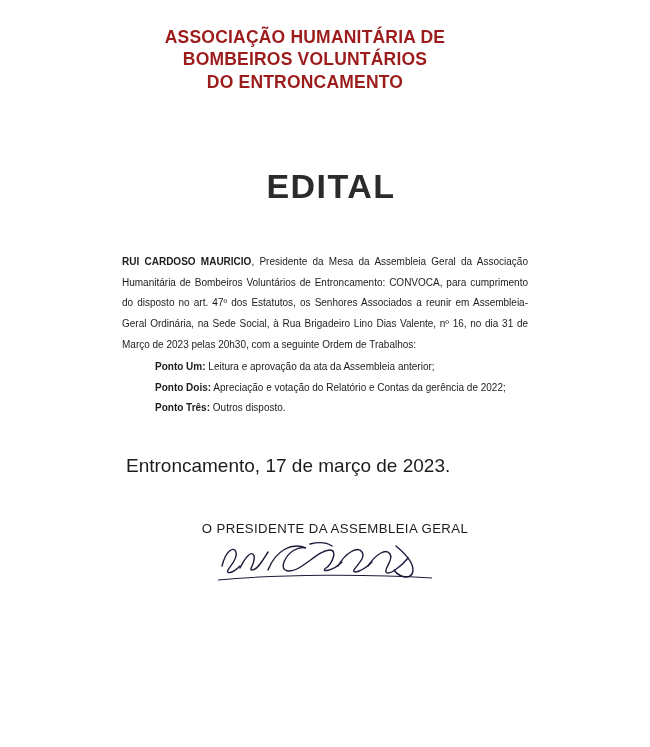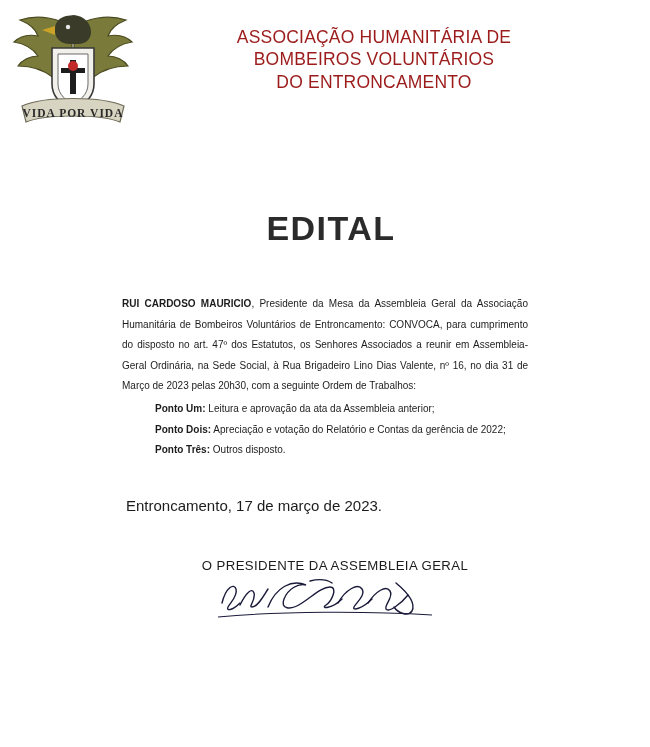--- a/index.html
+++ b/index.html
@@ -29,21 +29,21 @@
     position: relative;
     margin-left: 8px;
   }
   .crest svg { display: block; }
 
   .org-title {
     flex: 1;
     text-align: center;
     padding-right: 40px;
     padding-top: 16px;
-    font-weight: normal;
+    font-weight: bold;
     font-size: 17.5px;
     line-height: 1.28;
     letter-spacing: 0.2px;
     color: #9c1b1b;
   }
   .org-title .ln { display: block; white-space: nowrap; }
 
   
   .doc-title {
     text-align: center;
@@ -64,21 +64,21 @@
     color: #1c1c1c;
   }
   .body-block p { margin: 0; }
   .b { font-weight: bold; }
 
   .points { margin-top: 2px; margin-left: 33px; }
   .point-line { margin: 0; }
 
   .place-date {
     margin: 36px 122px 0 126px;
-    font-size: 15px;
+    font-size: 19px;
     color: #1c1c1c;
   }
 
   
   .sign-block {
     margin-top: 44px;
     text-align: center;
   }
   .sign-title {
     font-size: 13.2px;
@@ -91,41 +91,20 @@
     position: relative;
     margin-top: 4px;
   }
   .sign-graphic svg { display: block; margin: 0 auto; }
 </style>
 </head>
 <body>
 
 <div class="header">
 
-  <div class="crest">
-    <svg width="130" height="125" viewBox="0 0 130 125" xmlns="http://www.w3.org/2000/svg">
-
-      <path d="M64 18 C52 8, 30 4, 12 10 C22 14, 28 20, 30 26 C20 24, 12 26, 6 32 C18 34, 26 40, 30 46 C22 46, 14 50, 10 56 C24 56, 36 60, 46 68 L64 60 Z" fill="#7a7a3a" stroke="#4a4a20" stroke-width="1.2"></path>
-      <path d="M66 18 C78 8, 100 4, 118 10 C108 14, 102 20, 100 26 C110 24, 118 26, 124 32 C112 34, 104 40, 100 46 C108 46, 116 50, 120 56 C106 56, 94 60, 84 68 L66 60 Z" fill="#7a7a3a" stroke="#4a4a20" stroke-width="1.2"></path>
-
-      <path d="M58 6 C50 8, 46 14, 47 22 C48 30, 54 34, 62 34 L70 34 C78 34, 83 29, 83 22 C83 13, 76 6, 66 5 Z" fill="#3b3b2a"></path>
-      <path d="M47 16 L34 20 L47 25 Z" fill="#c9a227"></path>
-      <circle cx="60" cy="17" r="2.2" fill="#e8e8e8"></circle>
-
-      <path d="M44 38 L86 38 L86 74 C86 88, 74 96, 65 100 C56 96, 44 88, 44 74 Z" fill="#f2f0ea" stroke="#3a3a3a" stroke-width="1.6"></path>
-      <path d="M50 44 L80 44 L80 74 C80 85, 71 91, 65 94 C59 91, 50 85, 50 74 Z" fill="#ffffff" stroke="#6a6a6a" stroke-width="1"></path>
-
-      <rect x="62" y="50" width="6" height="34" fill="#1d1d1d"></rect>
-      <rect x="53" y="58" width="24" height="5" fill="#1d1d1d"></rect>
-      <circle cx="65" cy="56" r="5" fill="#c02a2a"></circle>
-
-      <path d="M14 96 C36 86, 94 86, 116 96 L112 112 C92 104, 38 104, 18 112 Z" fill="#d8d4c2" stroke="#6d6a58" stroke-width="1.2"></path>
-      <text x="65" y="107" text-anchor="middle" font-family="Liberation Serif, serif" font-size="11.5" font-weight="bold" fill="#2a2a2a" letter-spacing="1">VIDA POR VIDA</text>
-    </svg>
-  </div>
 
   <div class="org-title">
     <span class="ln">ASSOCIAÇÃO HUMANITÁRIA DE</span>
     <span class="ln">BOMBEIROS VOLUNTÁRIOS</span>
     <span class="ln">DO ENTRONCAMENTO</span>
   </div>
 </div>
 
 <div class="doc-title">EDITAL</div>
 

